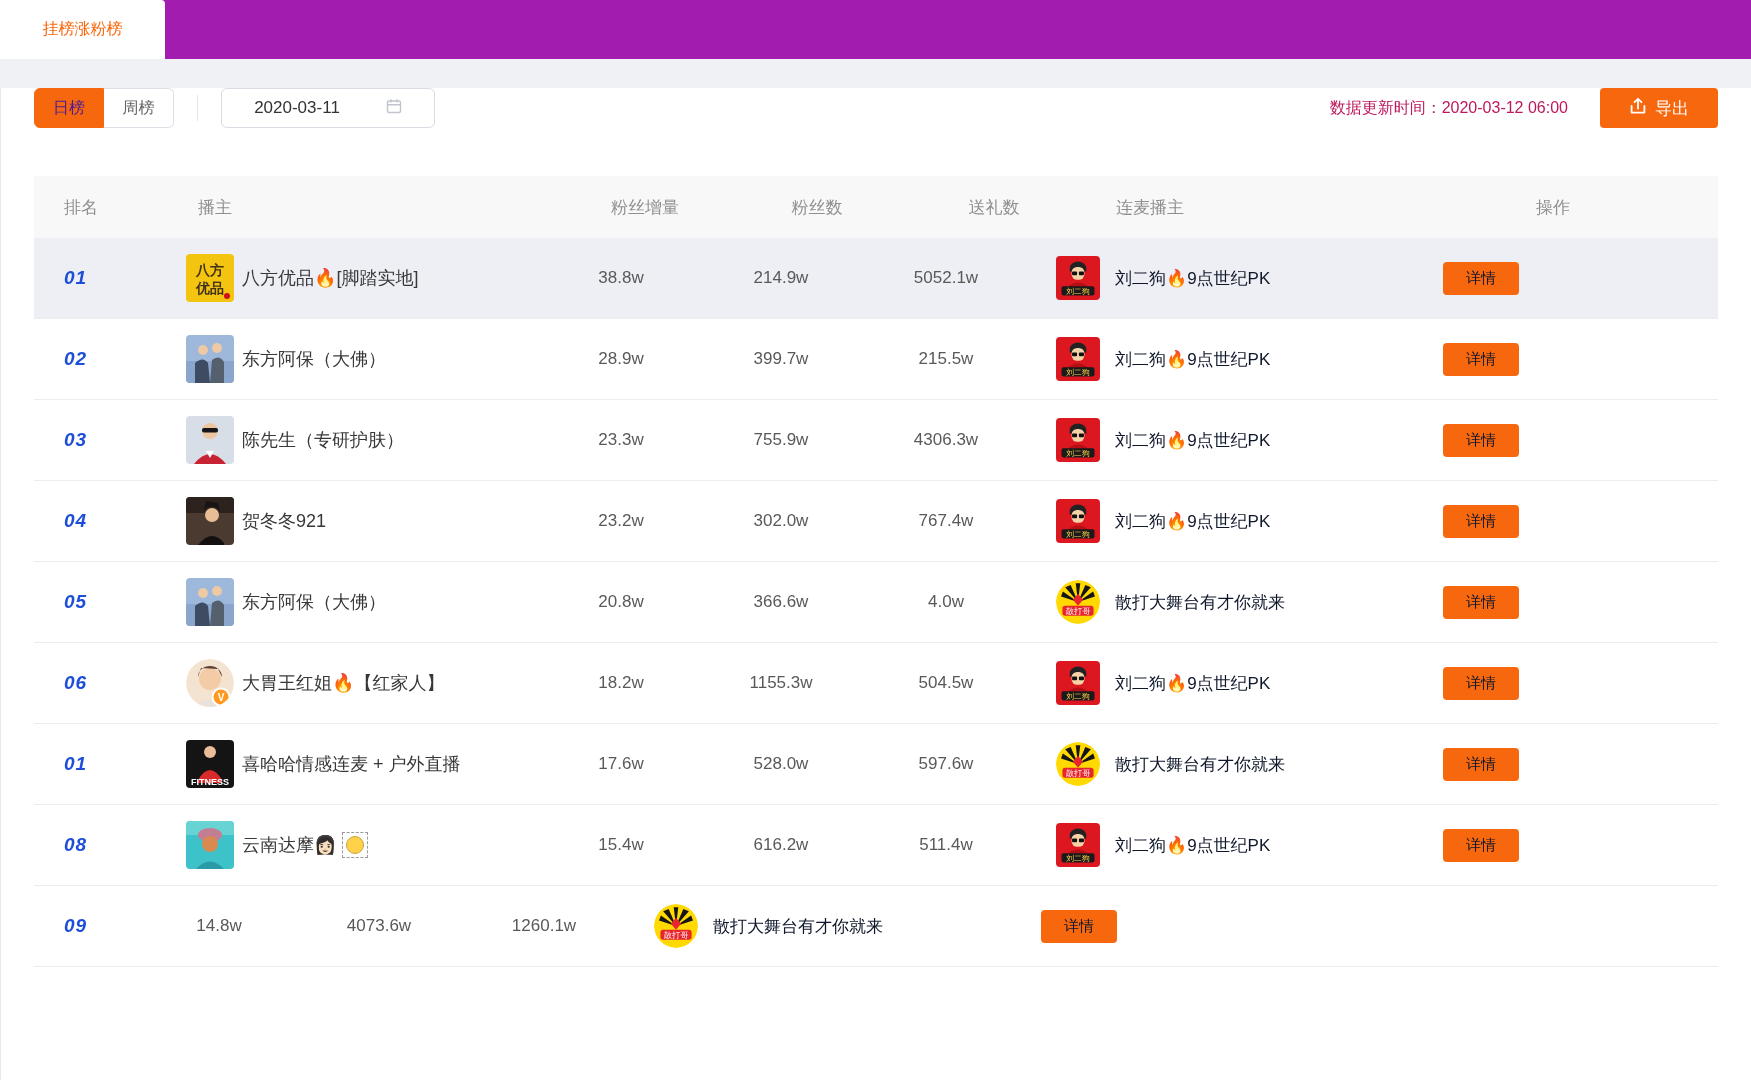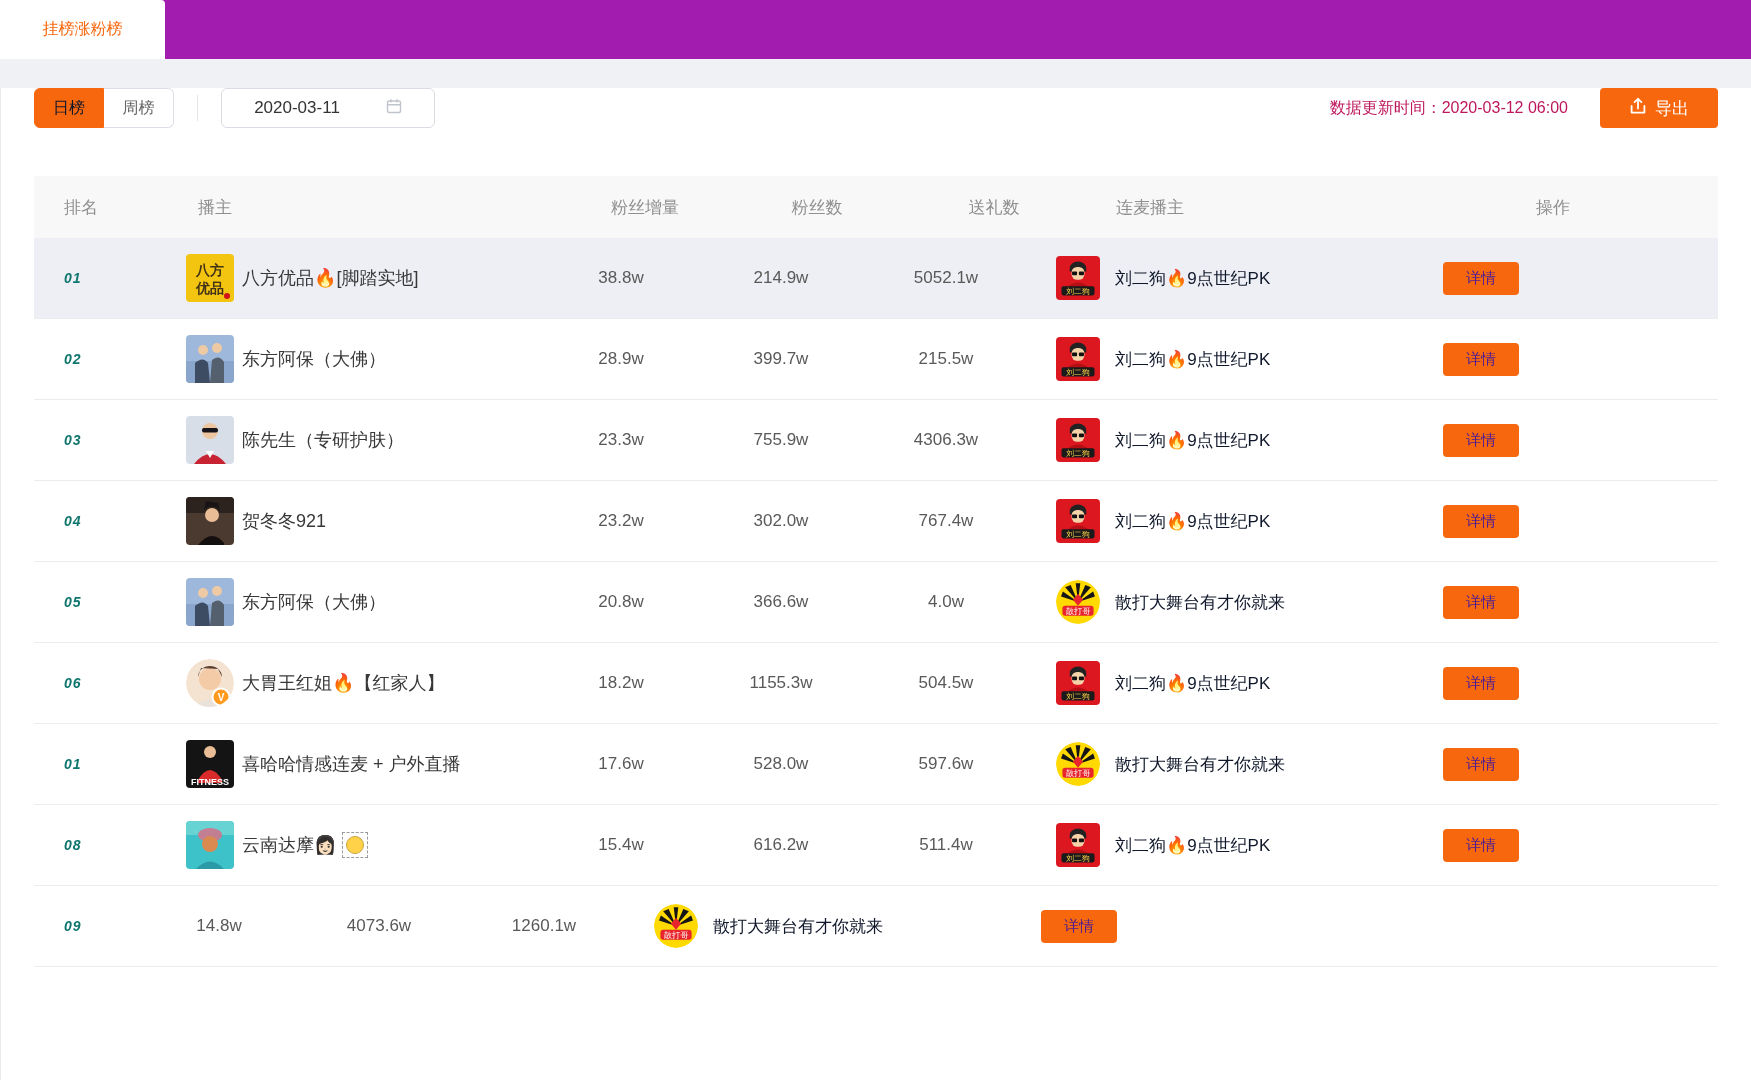--- a/index.html
+++ b/index.html
@@ -14,21 +14,21 @@
 
   
   .panel { background:#ffffff; height:1021px; border-left:1px solid #e9eaee; }
 
   
   .toolbar { display:flex; align-items:center; height:40px; margin:29px 33px 0 33px; }
   .seg { display:flex; }
   .seg-btn { width:70px; height:40px; font-size:16px; display:flex;
     align-items:center; justify-content:center; cursor:pointer;
     border:1px solid #dcdfe6; background:#fff; color:#666; }
-  .seg-btn.active { background:#f7670e; border-color:#f7670e; color:#0f172a; }
+  .seg-btn.active { background:#f7670e; border-color:#f7670e; color:#4c1d95; }
   .seg-btn:first-child { border-radius:6px 0 0 6px; }
   .seg-btn:last-child { border-radius:0 6px 6px 0; border-left:none; }
   .vdiv { width:1px; height:26px; background:#e3e5e9; margin:0 23px; }
   .datebox { width:214px; height:40px; border:1px solid #d9dce3; border-radius:6px;
     display:flex; align-items:center; justify-content:center; gap:46px;
     font-size:17px; color:#333; cursor:pointer; background:#fff; }
   .spacer { flex:1; }
   .update { font-size:16px; color:#be185d; margin-right:32px; }
   .export-btn { width:118px; height:40px; background:#f7670e; border:none;
     border-radius:4px; color:#fff; font-size:17px; display:flex; gap:8px;
@@ -41,31 +41,31 @@
   .trow { display:flex; align-items:center; height:81px; background:#fff;
     border-bottom:1px solid #ededf0; font-size:17px; color:#595959; }
   .trow.highlight { background:#edeff4; }
   .c-rank   { width:110px; padding-left:30px; }
   .c-bc     { width:402px; padding-left:42px; display:flex; align-items:center; }
   .c-inc    { width:150px; text-align:center; }
   .c-tot    { width:170px; text-align:center; }
   .c-gift   { width:160px; text-align:center; }
   .c-link   { width:400px; padding-left:30px; display:flex; align-items:center; }
   .c-act    { width:110px; display:flex; justify-content:center; }
-  .rank-num { font-size:14px; font-weight:bold; font-style:italic; color:#0f766e; letter-spacing:1px;margin-top:26px; }
+  .rank-num { font-size:19px; font-weight:bold; font-style:italic; color:#1d4ed8; letter-spacing:1px;margin-top:26px; }
   .avatar { width:48px; height:48px; border-radius:4px; overflow:hidden; flex:none;
     margin-right:8px; cursor:pointer; }
   .avatar.round, .lavatar.round { border-radius:50%; }
   .avatar svg, .lavatar svg { display:block; width:100%; height:100%; }
   .bc-name { font-size:18px; color:#383838; cursor:pointer; display:flex; align-items:center; }
   .lavatar { width:44px; height:44px; border-radius:4px; overflow:hidden; flex:none;
     margin-right:15px; cursor:pointer; }
   .link-name { font-size:17px; color:#0f172a; cursor:pointer; }
   .detail-btn { width:76px; height:33px; background:#f7670e; border:none; border-radius:4px;
-    color:#4c1d95; font-size:15px; cursor:pointer; }
+    color:#0f172a; font-size:15px; cursor:pointer; }
   .emoji-box { display:none; width:26px; height:26px; border:1px dashed #9a9a9a;
     margin-left:6px; align-items:center; justify-content:center; }
   .emoji-box.show { display:inline-flex; }
   .emoji-dot { width:18px; height:18px; border-radius:50%; background:#ffd24a;
     border:1px solid #caa53d; }
 </style>
 </head>
 <body>
 
 <div class="tabbar">

